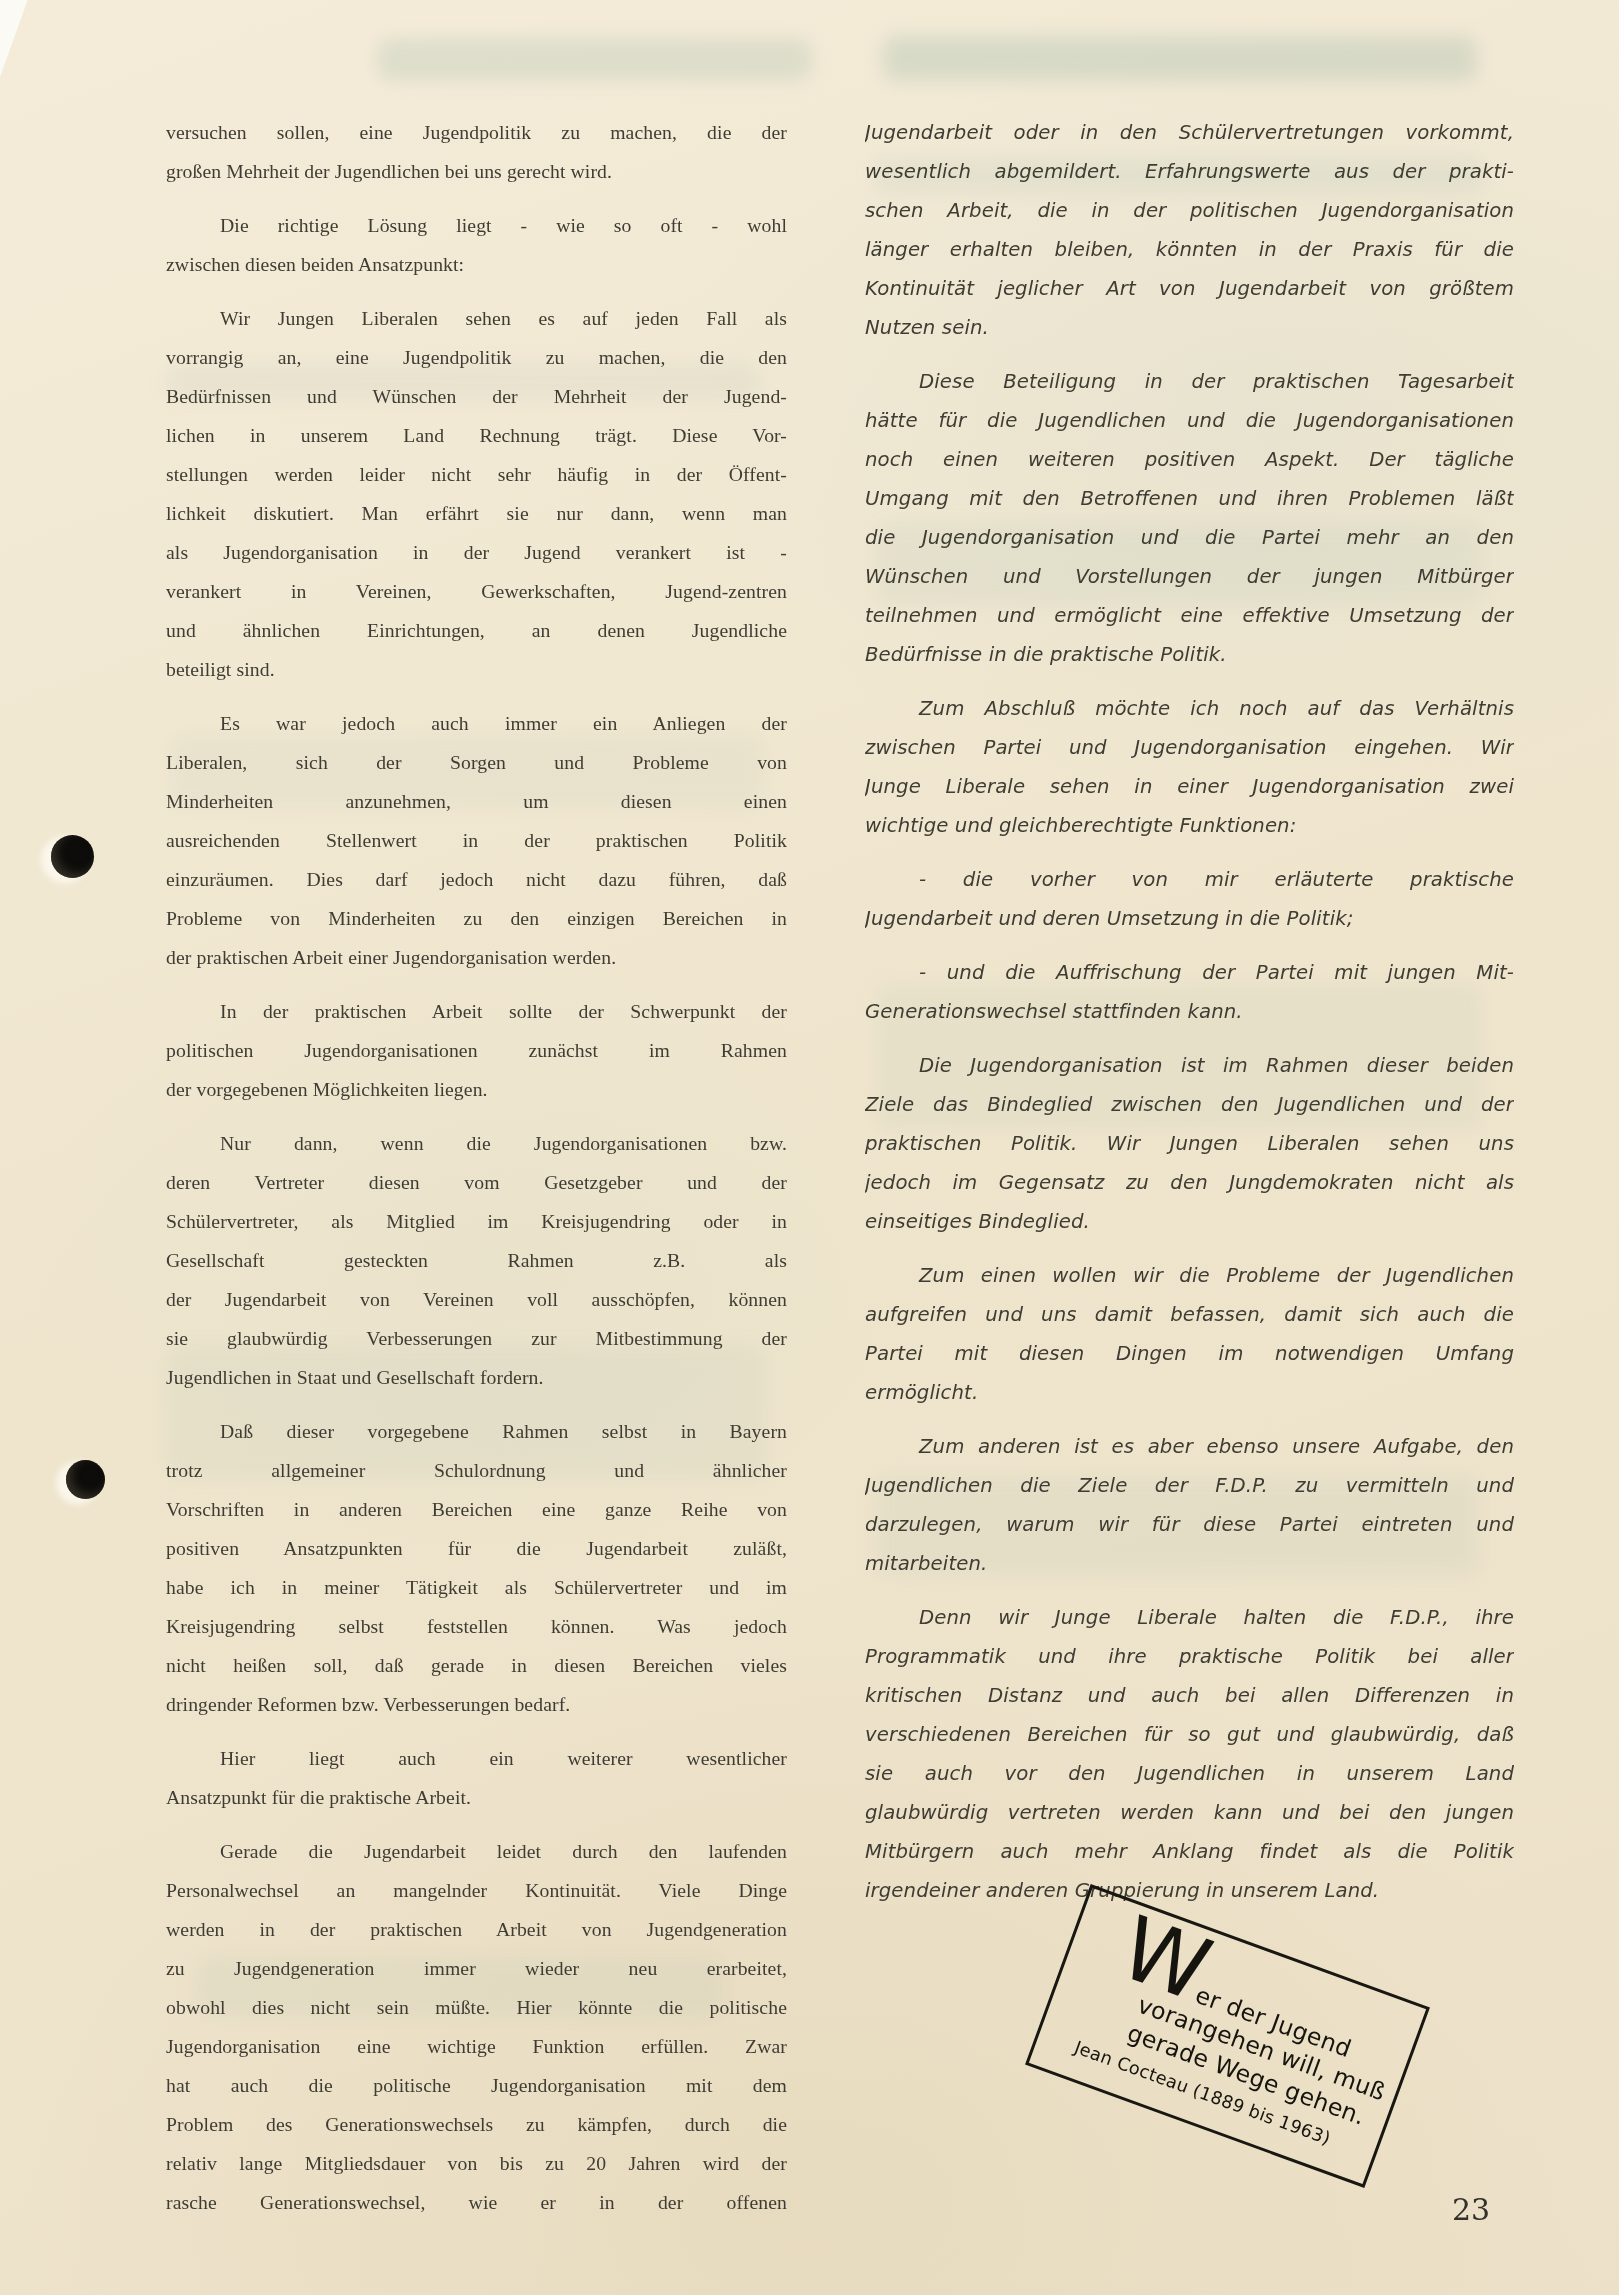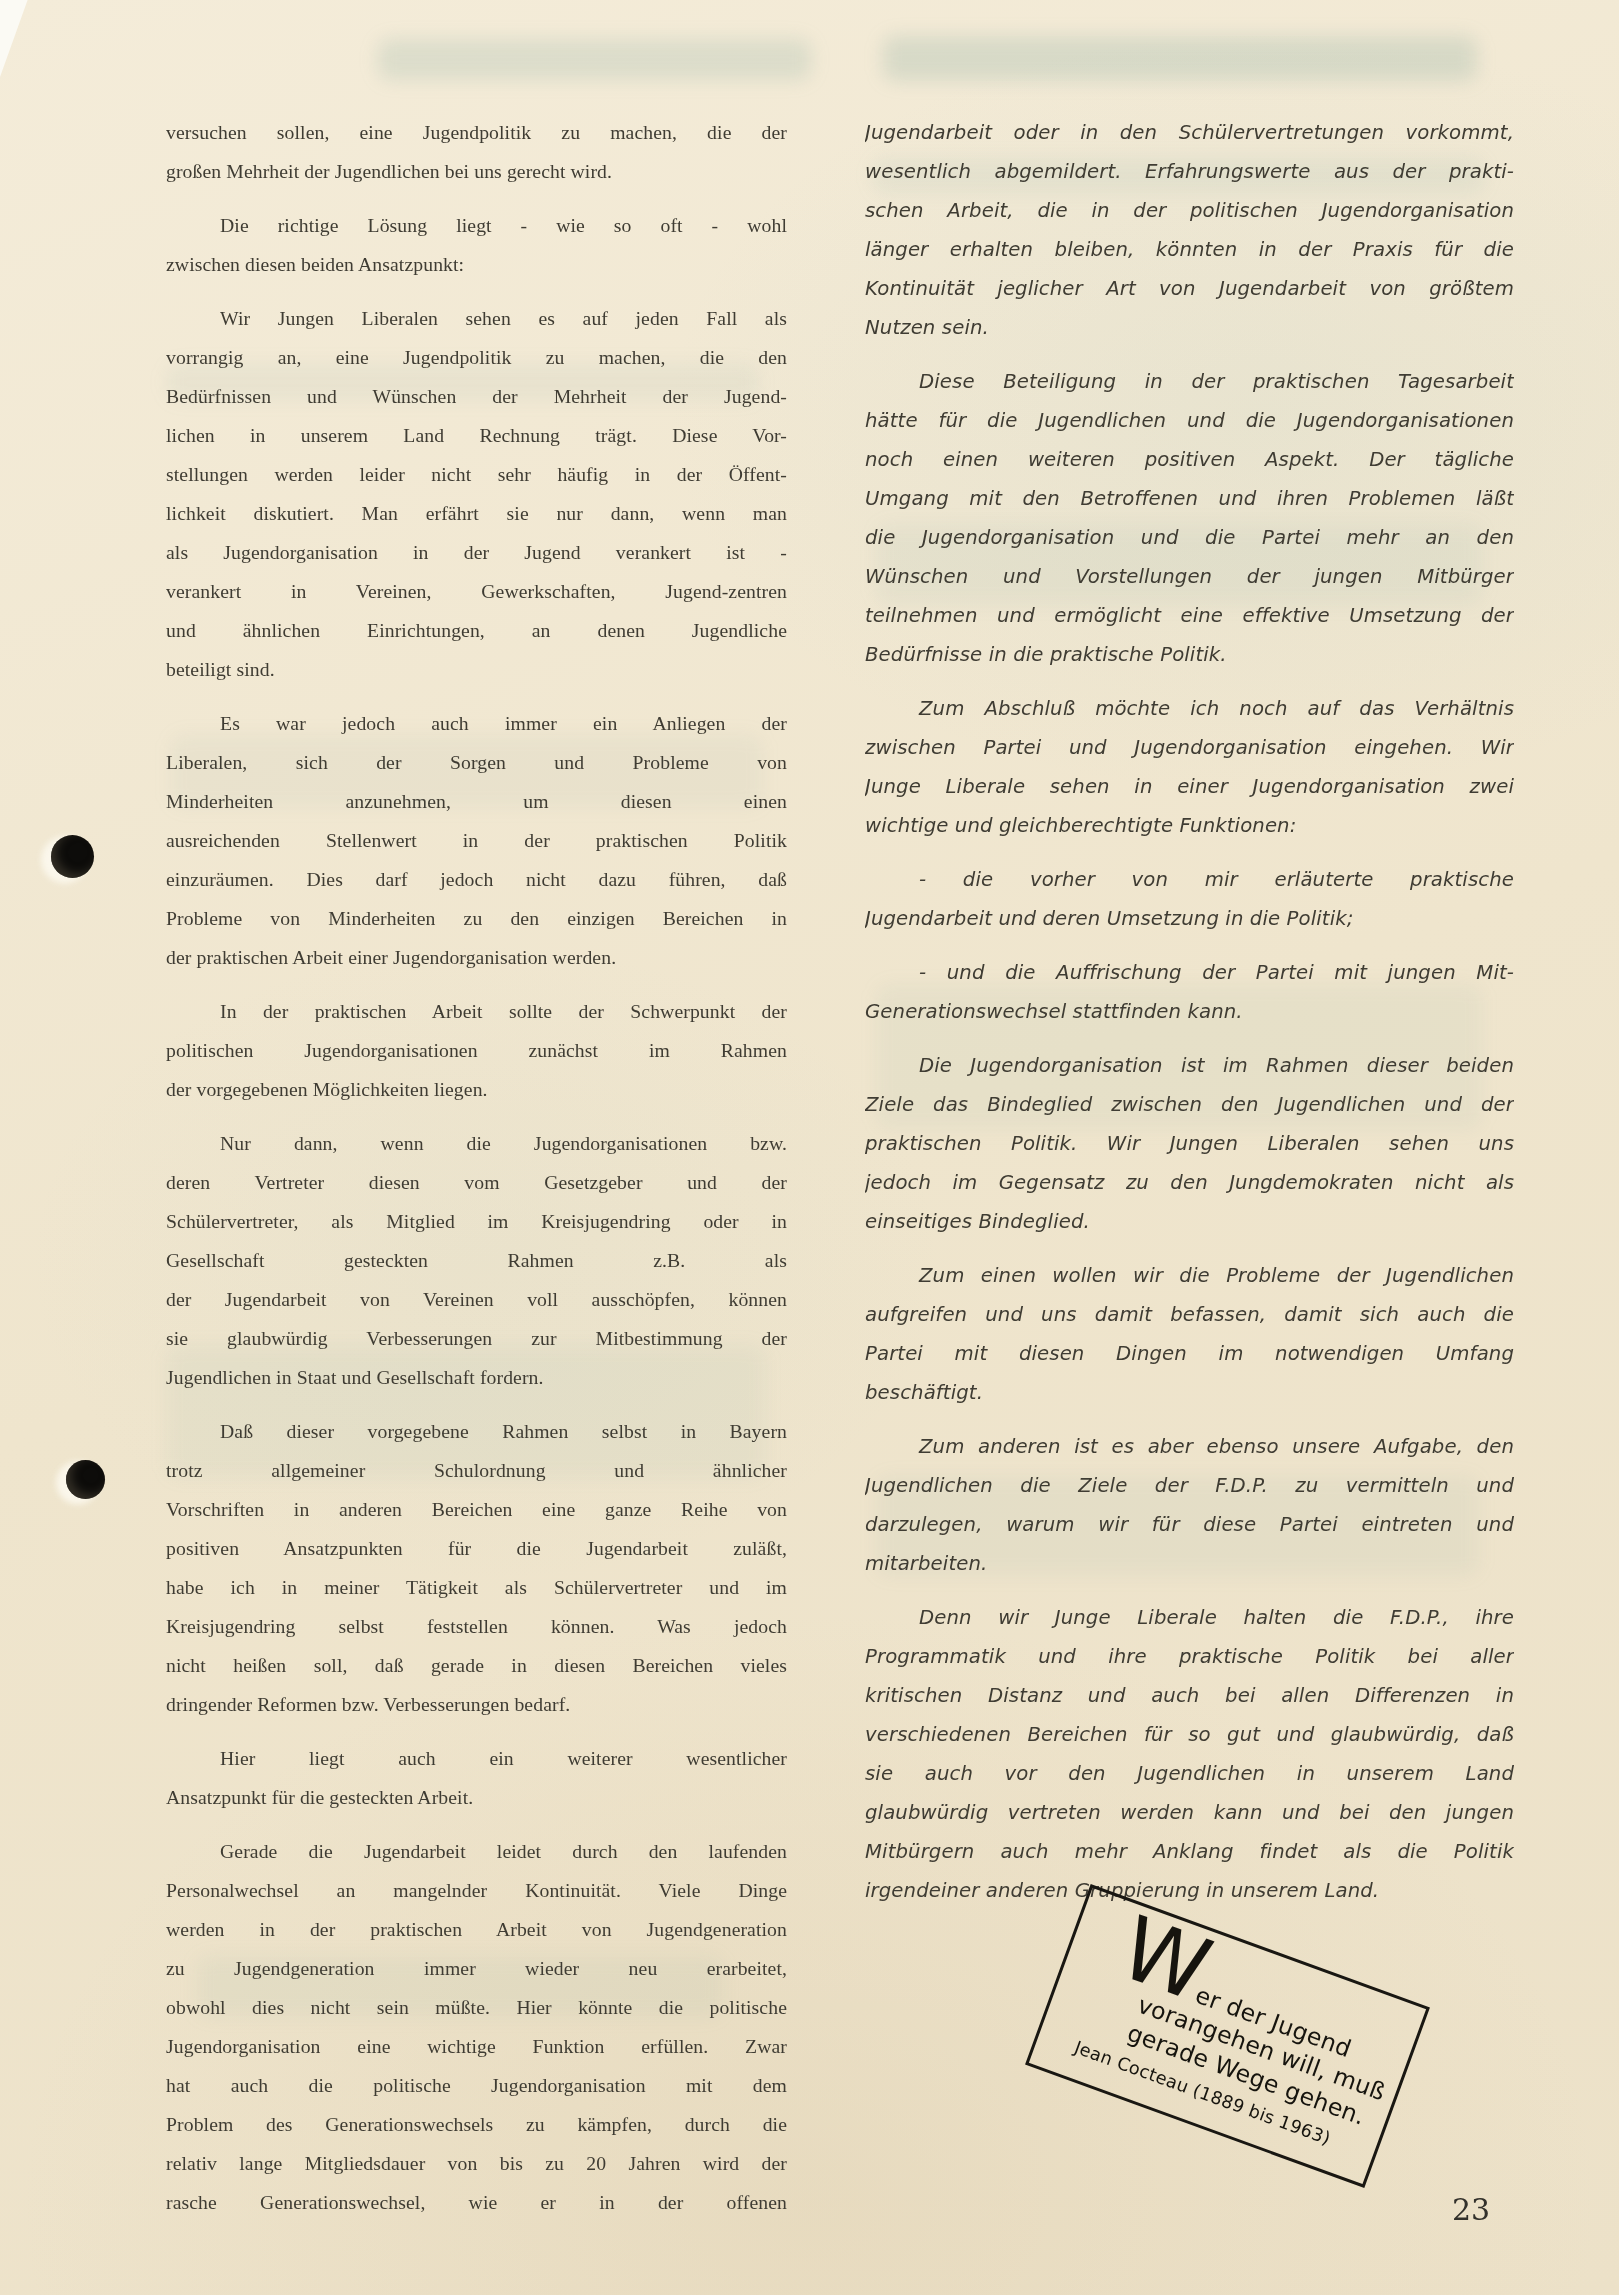--- a/index.html
+++ b/index.html
@@ -119,21 +119,21 @@
     <div class="ln">Jugendlichen in Staat und Gesellschaft fordern.</div>
     <div class="ln ind jl">Daß dieser vorgegebene Rahmen selbst in Bayern</div>
     <div class="ln jl">trotz allgemeiner Schulordnung und ähnlicher</div>
     <div class="ln jl">Vorschriften in anderen Bereichen eine ganze Reihe von</div>
     <div class="ln jl">positiven Ansatzpunkten für die Jugendarbeit zuläßt,</div>
     <div class="ln jl">habe ich in meiner Tätigkeit als Schülervertreter und im</div>
     <div class="ln jl">Kreisjugendring selbst feststellen können. Was jedoch</div>
     <div class="ln jl">nicht heißen soll, daß gerade in diesen Bereichen vieles</div>
     <div class="ln">dringender Reformen bzw. Verbesserungen bedarf.</div>
     <div class="ln ind jl">Hier liegt auch ein weiterer wesentlicher</div>
-    <div class="ln">Ansatzpunkt für die gesteckten Arbeit.</div>
+    <div class="ln">Ansatzpunkt für die praktische Arbeit.</div>
     <div class="ln ind jl">Gerade die Jugendarbeit leidet durch den laufenden</div>
     <div class="ln jl">Personalwechsel an mangelnder Kontinuität. Viele Dinge</div>
     <div class="ln jl">werden in der praktischen Arbeit von Jugendgeneration</div>
     <div class="ln jl">zu Jugendgeneration immer wieder neu erarbeitet,</div>
     <div class="ln jl">obwohl dies nicht sein müßte. Hier könnte die politische</div>
     <div class="ln jl">Jugendorganisation eine wichtige Funktion erfüllen. Zwar</div>
     <div class="ln jl">hat auch die politische Jugendorganisation mit dem</div>
     <div class="ln jl">Problem des Generationswechsels zu kämpfen, durch die</div>
     <div class="ln jl">relativ lange Mitgliedsdauer von bis zu 20 Jahren wird der</div>
     <div class="ln jl">rasche Generationswechsel, wie er in der offenen</div>
@@ -162,21 +162,21 @@
     <div class="ln ind jl">- und die Auffrischung der Partei mit jungen Mit-</div>
     <div class="ln">Generationswechsel stattfinden kann.</div>
     <div class="ln ind jl">Die Jugendorganisation ist im Rahmen dieser beiden</div>
     <div class="ln jl">Ziele das Bindeglied zwischen den Jugendlichen und der</div>
     <div class="ln jl">praktischen Politik. Wir Jungen Liberalen sehen uns</div>
     <div class="ln jl">jedoch im Gegensatz zu den Jungdemokraten nicht als</div>
     <div class="ln">einseitiges Bindeglied.</div>
     <div class="ln ind jl">Zum einen wollen wir die Probleme der Jugendlichen</div>
     <div class="ln jl">aufgreifen und uns damit befassen, damit sich auch die</div>
     <div class="ln jl">Partei mit diesen Dingen im notwendigen Umfang</div>
-    <div class="ln">beschäftigt.</div>
+    <div class="ln">ermöglicht.</div>
     <div class="ln ind jl">Zum anderen ist es aber ebenso unsere Aufgabe, den</div>
     <div class="ln jl">Jugendlichen die Ziele der F.D.P. zu vermitteln und</div>
     <div class="ln jl">darzulegen, warum wir für diese Partei eintreten und</div>
     <div class="ln">mitarbeiten.</div>
     <div class="ln ind jl">Denn wir Junge Liberale halten die F.D.P., ihre</div>
     <div class="ln jl">Programmatik und ihre praktische Politik bei aller</div>
     <div class="ln jl">kritischen Distanz und auch bei allen Differenzen in</div>
     <div class="ln jl">verschiedenen Bereichen für so gut und glaubwürdig, daß</div>
     <div class="ln jl">sie auch vor den Jugendlichen in unserem Land</div>
     <div class="ln jl">glaubwürdig vertreten werden kann und bei den jungen</div>

